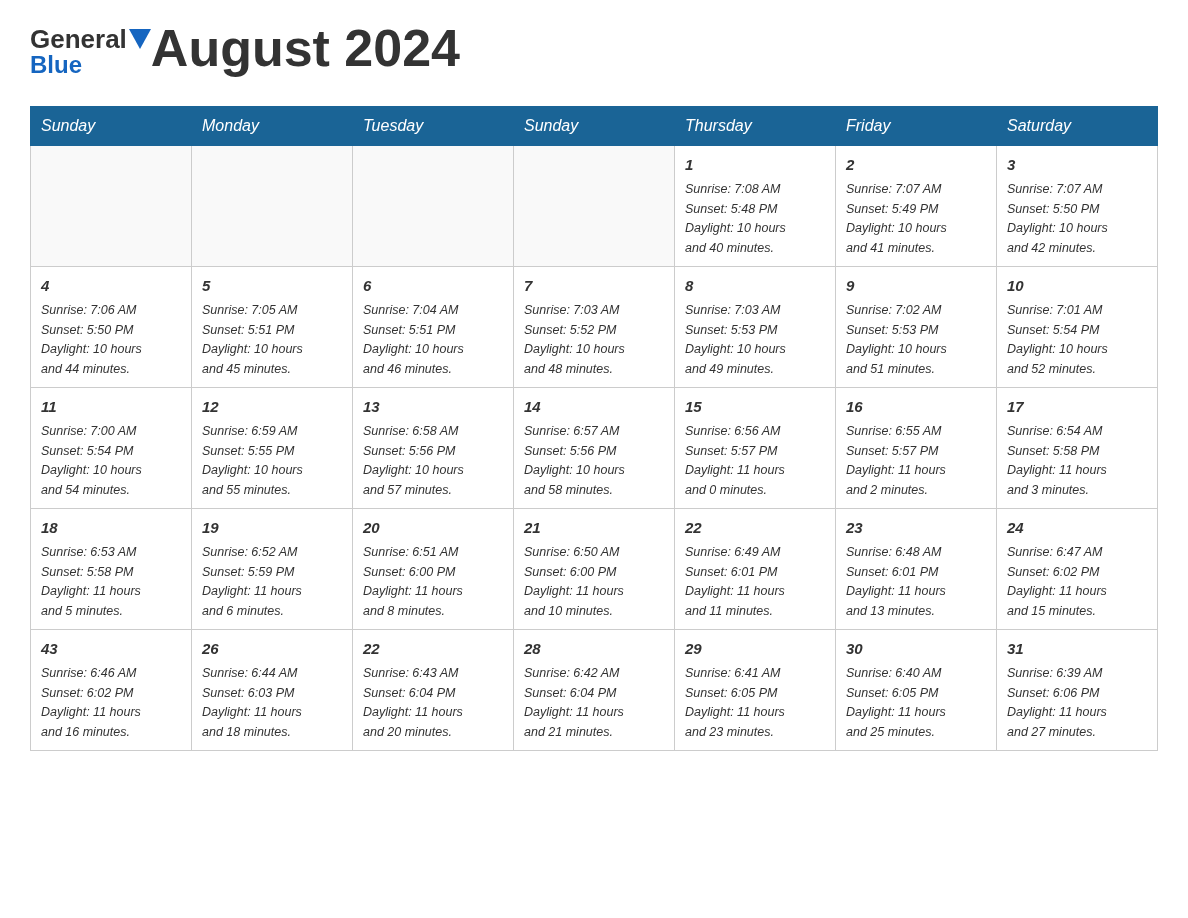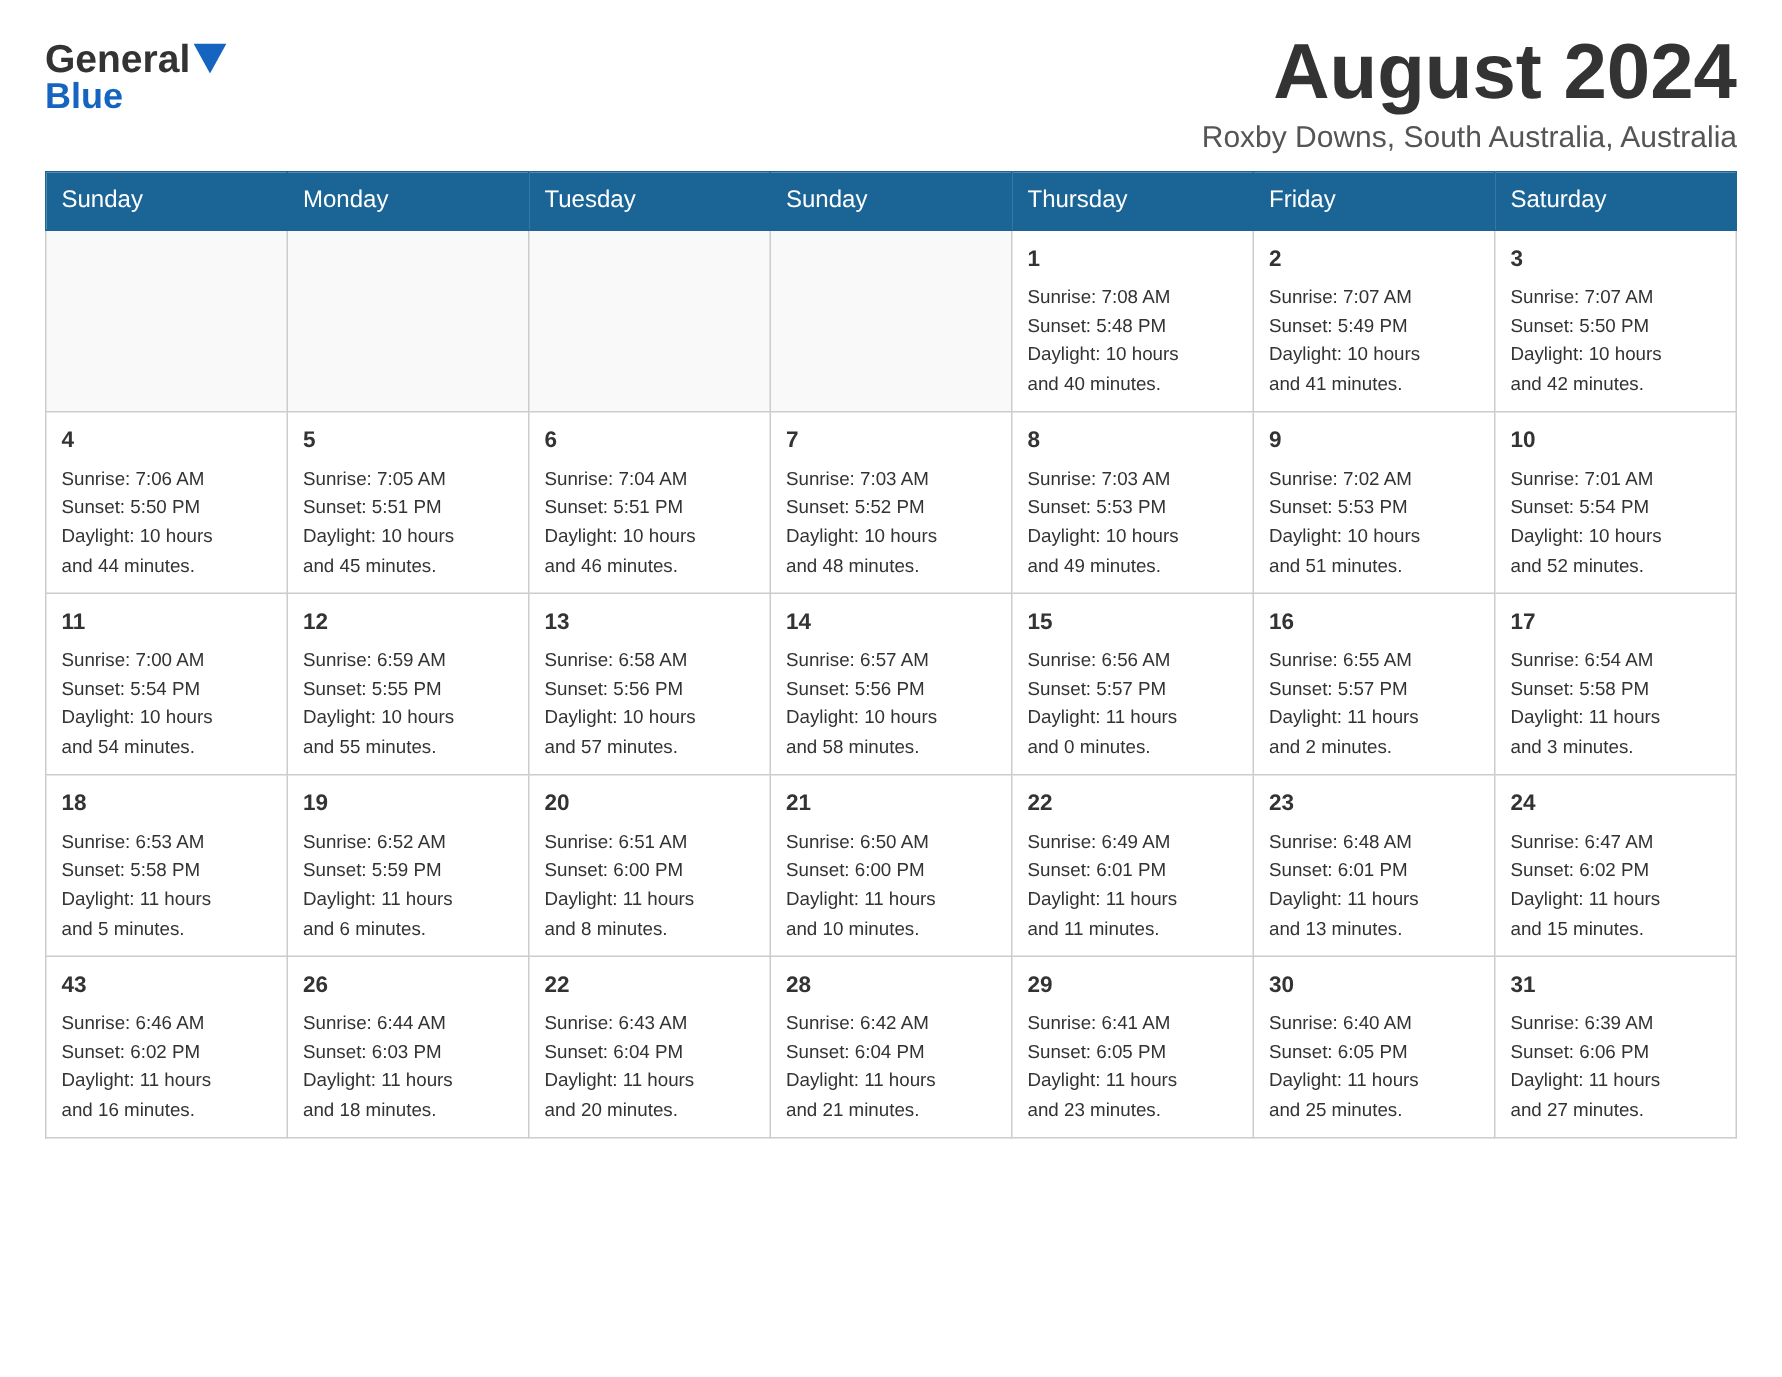--- a/index.html
+++ b/index.html
@@ -5,24 +5,23 @@
     * { margin: 0; padding: 0; box-sizing: border-box; }
     body {
       background: #fff;
       font-family: Arial, sans-serif;
       width: 1188px;
       min-height: 918px;
       padding: 20px 30px;
     }
     .header-area {
       display: flex;
-      justify-content: space-between;
+      justify-content: flex-start;
       align-items: flex-start;
-      margin-bottom: 10px;
-      gap: 46px;
+      margin-bottom: 28px;
     }
     .logo-area {
       display: flex;
       align-items: center;
       padding-top: 5px;
     }
     .logo-text {
       font-size: 26px;
       font-weight: bold;
       color: #333;
@@ -39,20 +38,21 @@
     }
     .location-title {
       font-size: 20px;
       color: #555;
       margin-top: 4px;
     }
     .calendar-table {
       width: 100%;
       border-collapse: collapse;
       margin-top: 10px;
+      font-style: italic;
     }
     .calendar-table th {
       background: #1a6496;
       color: #fff;
       font-size: 16px;
       font-weight: normal;
       padding: 10px 10px;
       text-align: left;
       border: 1px solid #1a6496;
     }
@@ -98,21 +98,20 @@
         <span class="logo-text">General</span>
         <svg width="22" height="20" viewBox="0 0 22 20" style="margin-left:2px;margin-top:0;">
           <polygon points="0,0 22,0 11,20" fill="#1565c0"></polygon>
         </svg>
       </div>
       <span class="logo-text blue" style="font-size:24px;color:#1565c0;margin-top:-2px;">Blue</span>
     </div>
   </div>
   <div class="title-area">
     <div class="month-title">August 2024</div>
-    <div class="location-title">Roxby Downs, South Australia, Australia</div>
   </div>
 </div>
 
 <table class="calendar-table">
   <thead>
     <tr>
     <th>Sunday</th>
         <th>Monday</th>
         <th>Tuesday</th>
         <th>Sunday</th>

